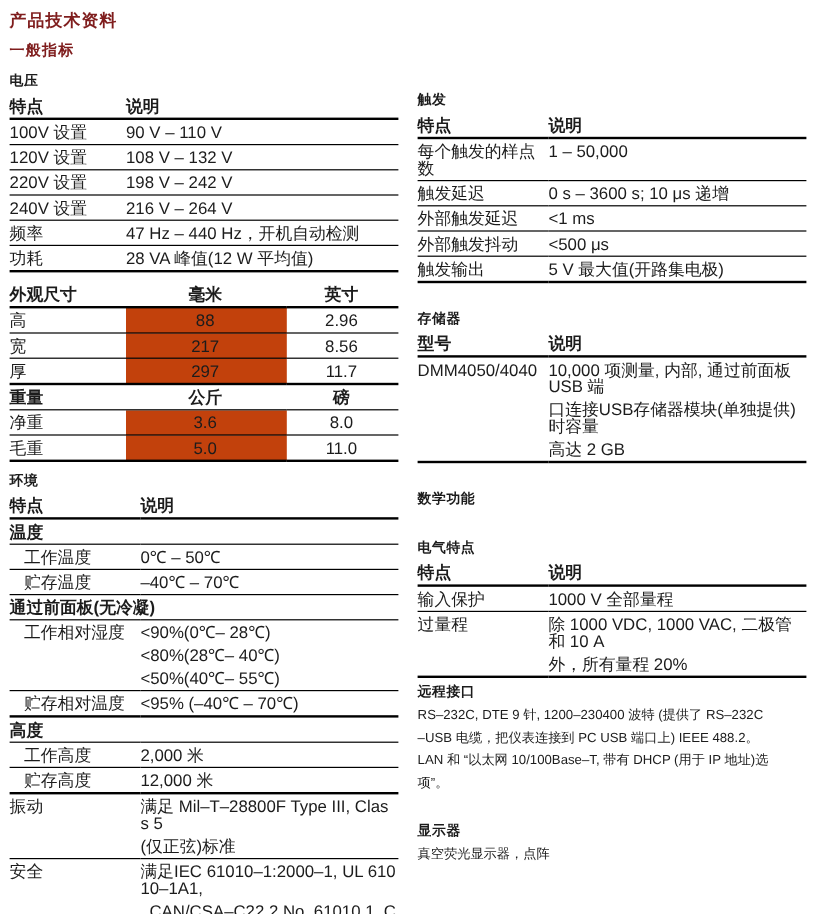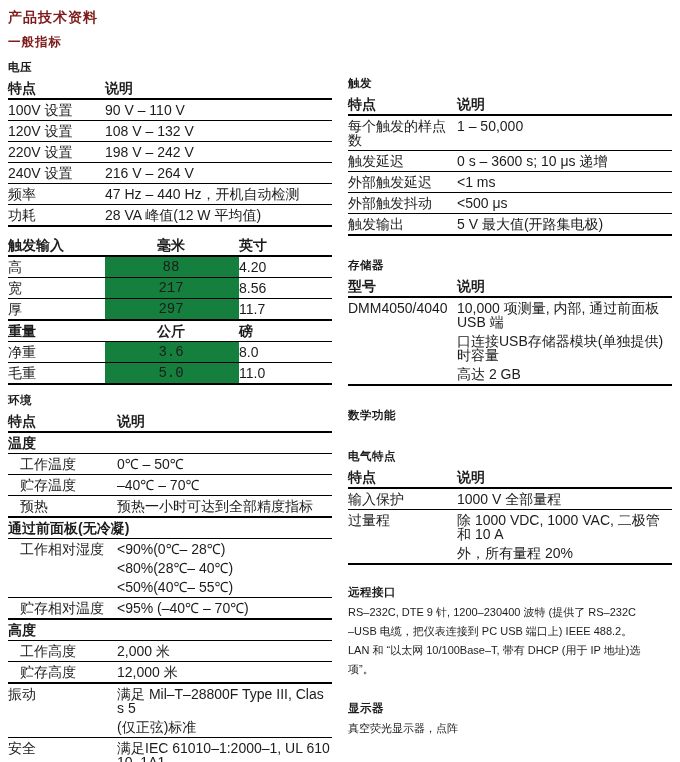--- a/index.html
+++ b/index.html
@@ -17,36 +17,36 @@
   .doc-subtitle{
     color:#7f1d1d;font-size:12.5px;font-weight:bold;
     margin:0 0 9px 0;letter-spacing:1px;
   }
   .cols{display:flex;gap:16px;align-items:flex-start;}
   .col{width:324px;flex:0 0 324px;}
   .sec-h{font-size:11.5px;font-weight:bold;margin:0 0 3px 0;letter-spacing:0.5px;}
   .mt8{margin-top:8px;}
   .mt14{margin-top:26px;}
   .mt16{margin-top:16px;}
-  .mt20{margin-top:20px;font-family:Liberation Mono, monospace;}
+  .mt20{margin-top:4px;font-family:Liberation Mono, monospace;}
   .mt22{margin-top:22px;}
   table{border-collapse:collapse;width:100%;font-size:14px;table-layout:fixed;}
   td{
     border-bottom:1px solid #000;
     padding:3px 2px 3px 0;
     vertical-align:top;line-height:14px;
     word-break:break-all;
   }
   tr.hd td{font-weight:bold;}
   tr.hr2 td{border-bottom-width:2px;}
   .lab{width:95px;}
   .lab2{width:107px;}
   .mid{width:132px;text-align:center;}
-  .inch{text-align:left;}
-  .gray{background:#15803d;font-family:Liberation Mono, monospace;}
+  .inch{text-align:center;}
+  .gray{background:#c2410c;}
   td.sub{padding-left:12px;}
   .para{font-size:11px;line-height:19px;margin:2px 0 0 0;}
   .para div{word-break:break-all;}
 </style>
 </head>
 <body>
 
 <div class="page">
   <div class="doc-title">产品技术资料</div>
   <div class="doc-subtitle">一般指标</div>
@@ -85,28 +85,28 @@
         <tr class="hr2">
           <td class="lab">功耗</td>
           <td>28 VA 峰值(12 W 平均值)</td>
         </tr>
       </tbody>
         </table>
 
       <table class="mt8">
         <tbody>
             <tr class="hd hr2">
-          <td class="lab">触发输入</td>
+          <td class="lab">外观尺寸</td>
           <td class="mid">毫米</td>
           <td class="inch">英寸</td>
         </tr>
         <tr>
           <td class="lab">高</td>
           <td class="mid gray">88</td>
-          <td class="inch">4.20</td>
+          <td class="inch">2.96</td>
         </tr>
         <tr>
           <td class="lab">宽</td>
           <td class="mid gray">217</td>
           <td class="inch">8.56</td>
         </tr>
         <tr class="hr2">
           <td class="lab">厚</td>
           <td class="mid gray">297</td>
           <td class="inch">11.7</td>
@@ -140,24 +140,20 @@
           <td class="lab2">温度</td>
           <td></td>
         </tr>
         <tr>
           <td class="lab2 sub">工作温度</td>
           <td>0℃ – 50℃</td>
         </tr>
         <tr>
           <td class="lab2 sub">贮存温度</td>
           <td>–40℃ – 70℃</td>
-        </tr>
-        <tr class="hr2">
-          <td class="lab2 sub">预热</td>
-          <td>预热一小时可达到全部精度指标</td>
         </tr>
         <tr class="hd">
           <td class="lab2" colspan="2">通过前面板(无冷凝)</td>
         </tr>
         <tr>
           <td class="lab2 sub">工作相对湿度</td>
           <td>
             <div>&lt;90%(0℃– 28℃)</div>
             <div style="margin-top:5px;">&lt;80%(28℃– 40℃)</div>
             <div style="margin-top:5px;">&lt;50%(40℃– 55℃)</div>

